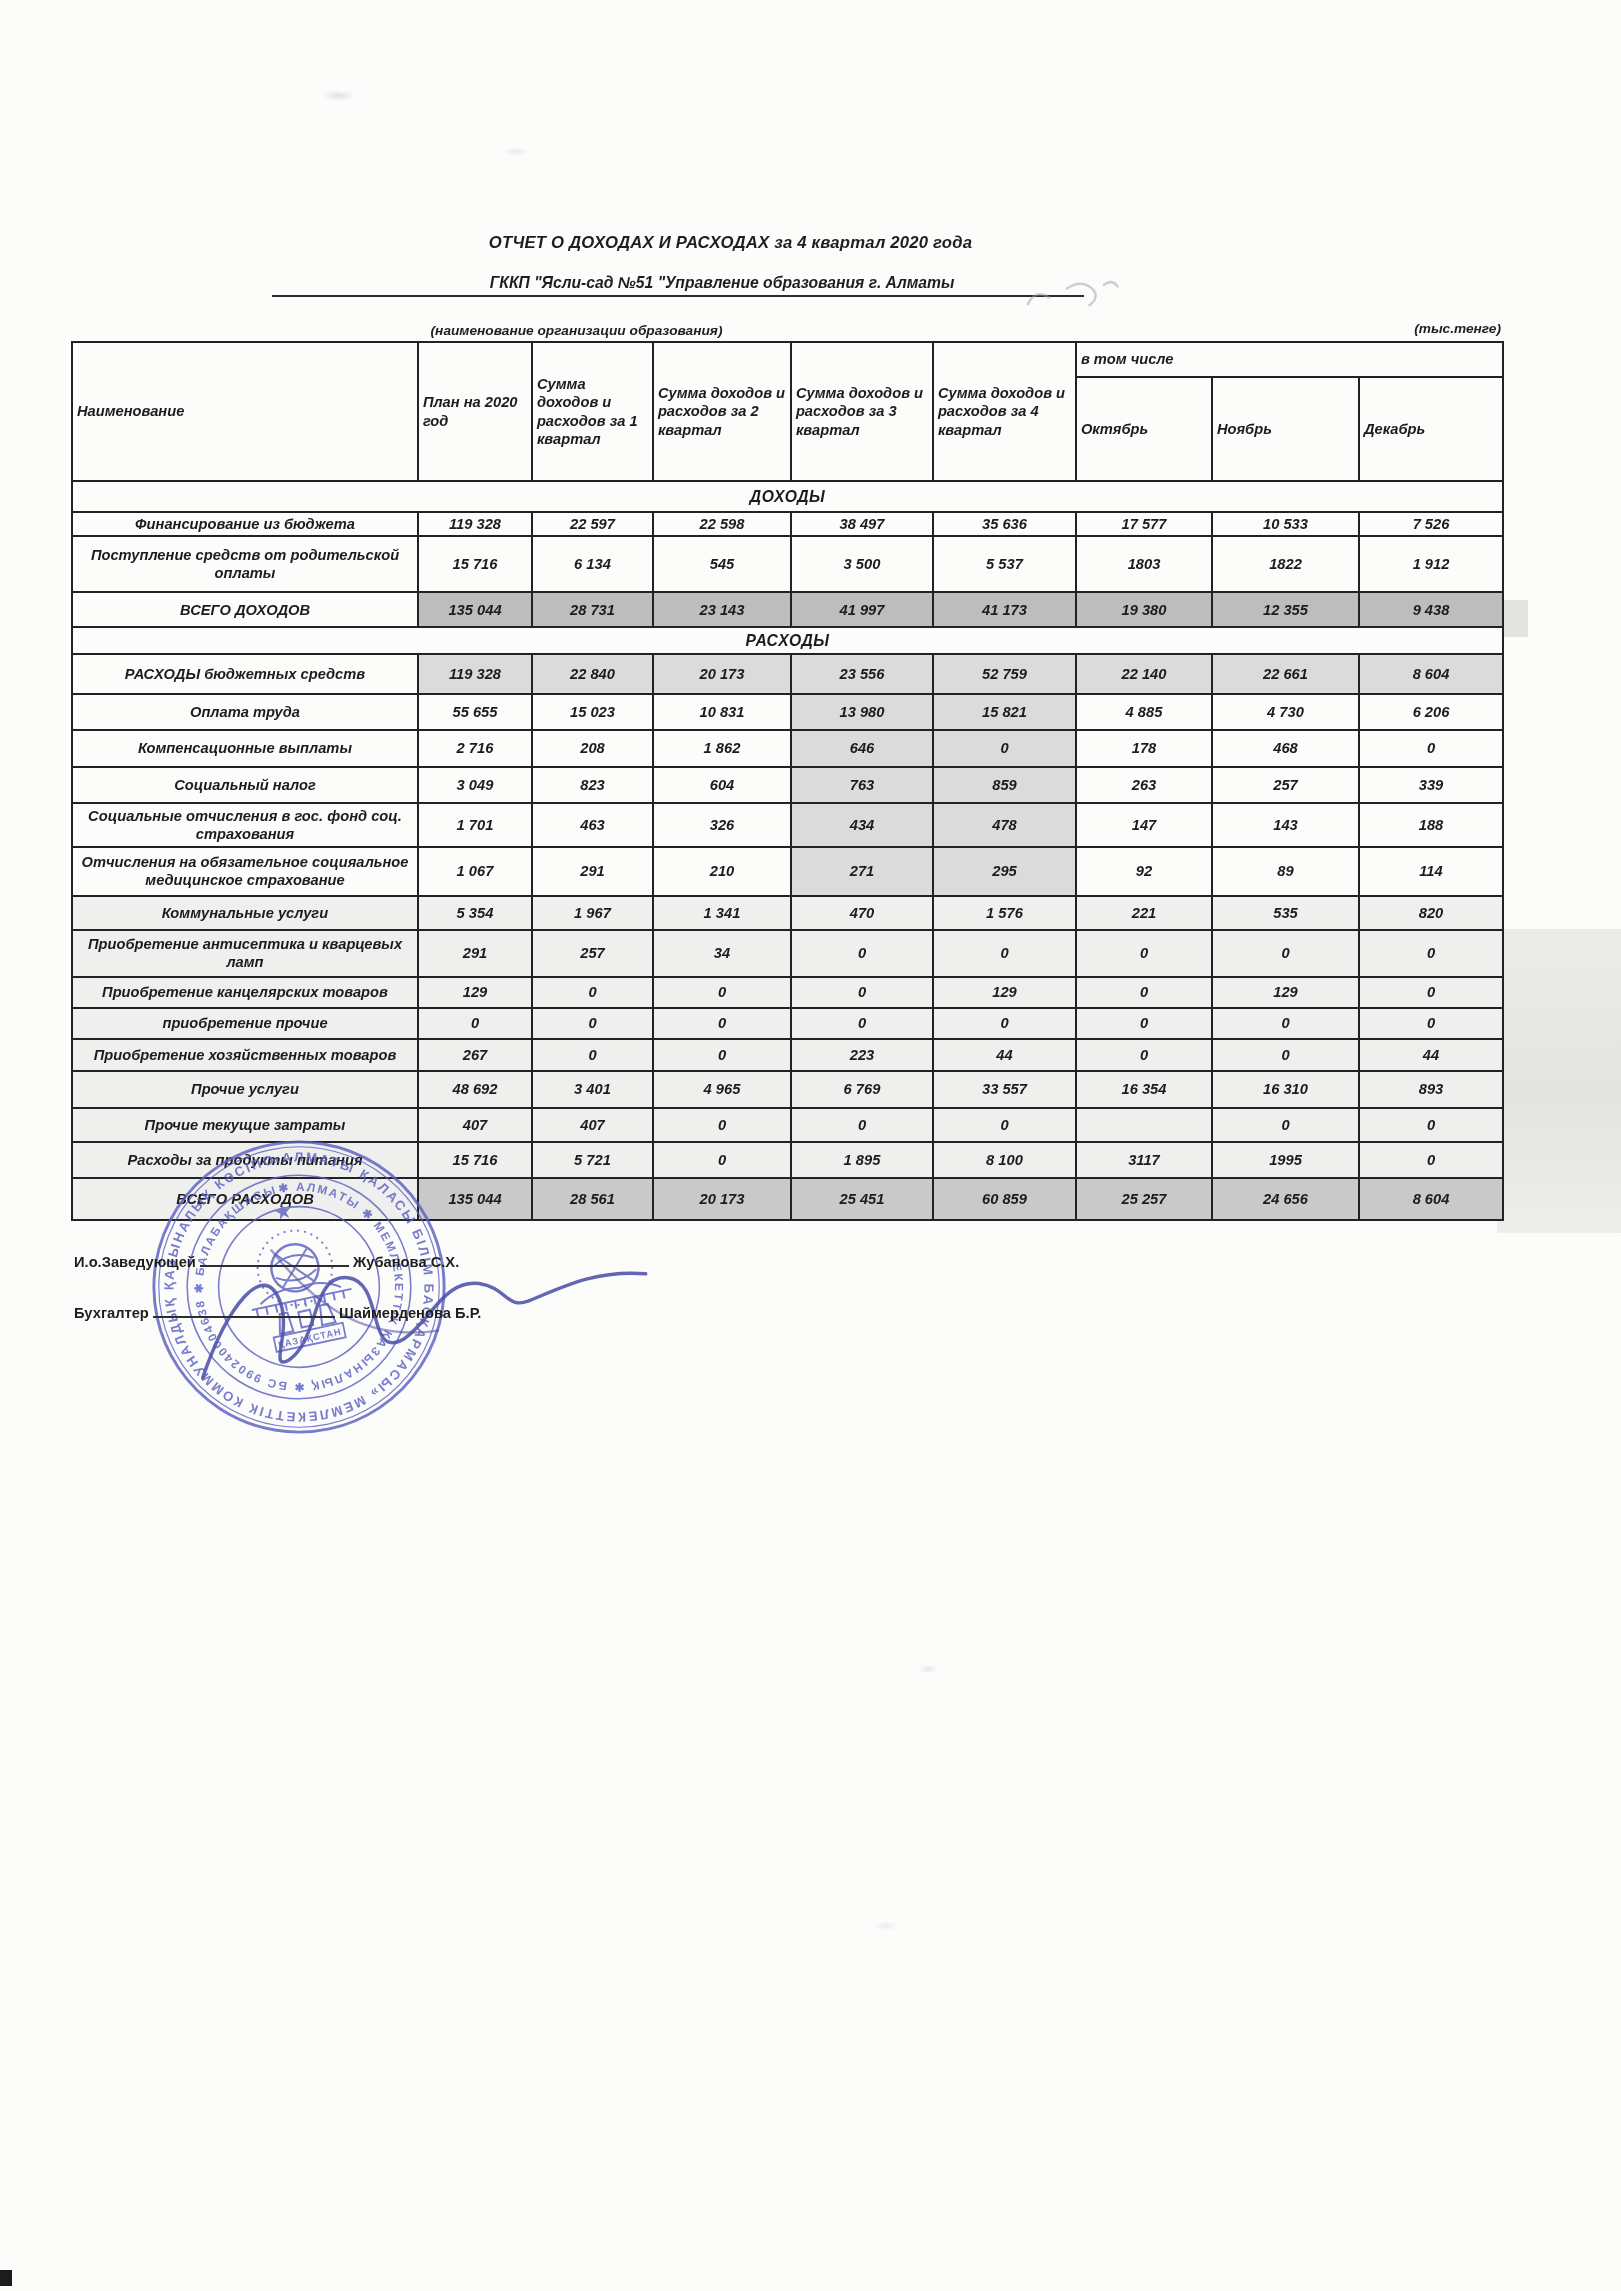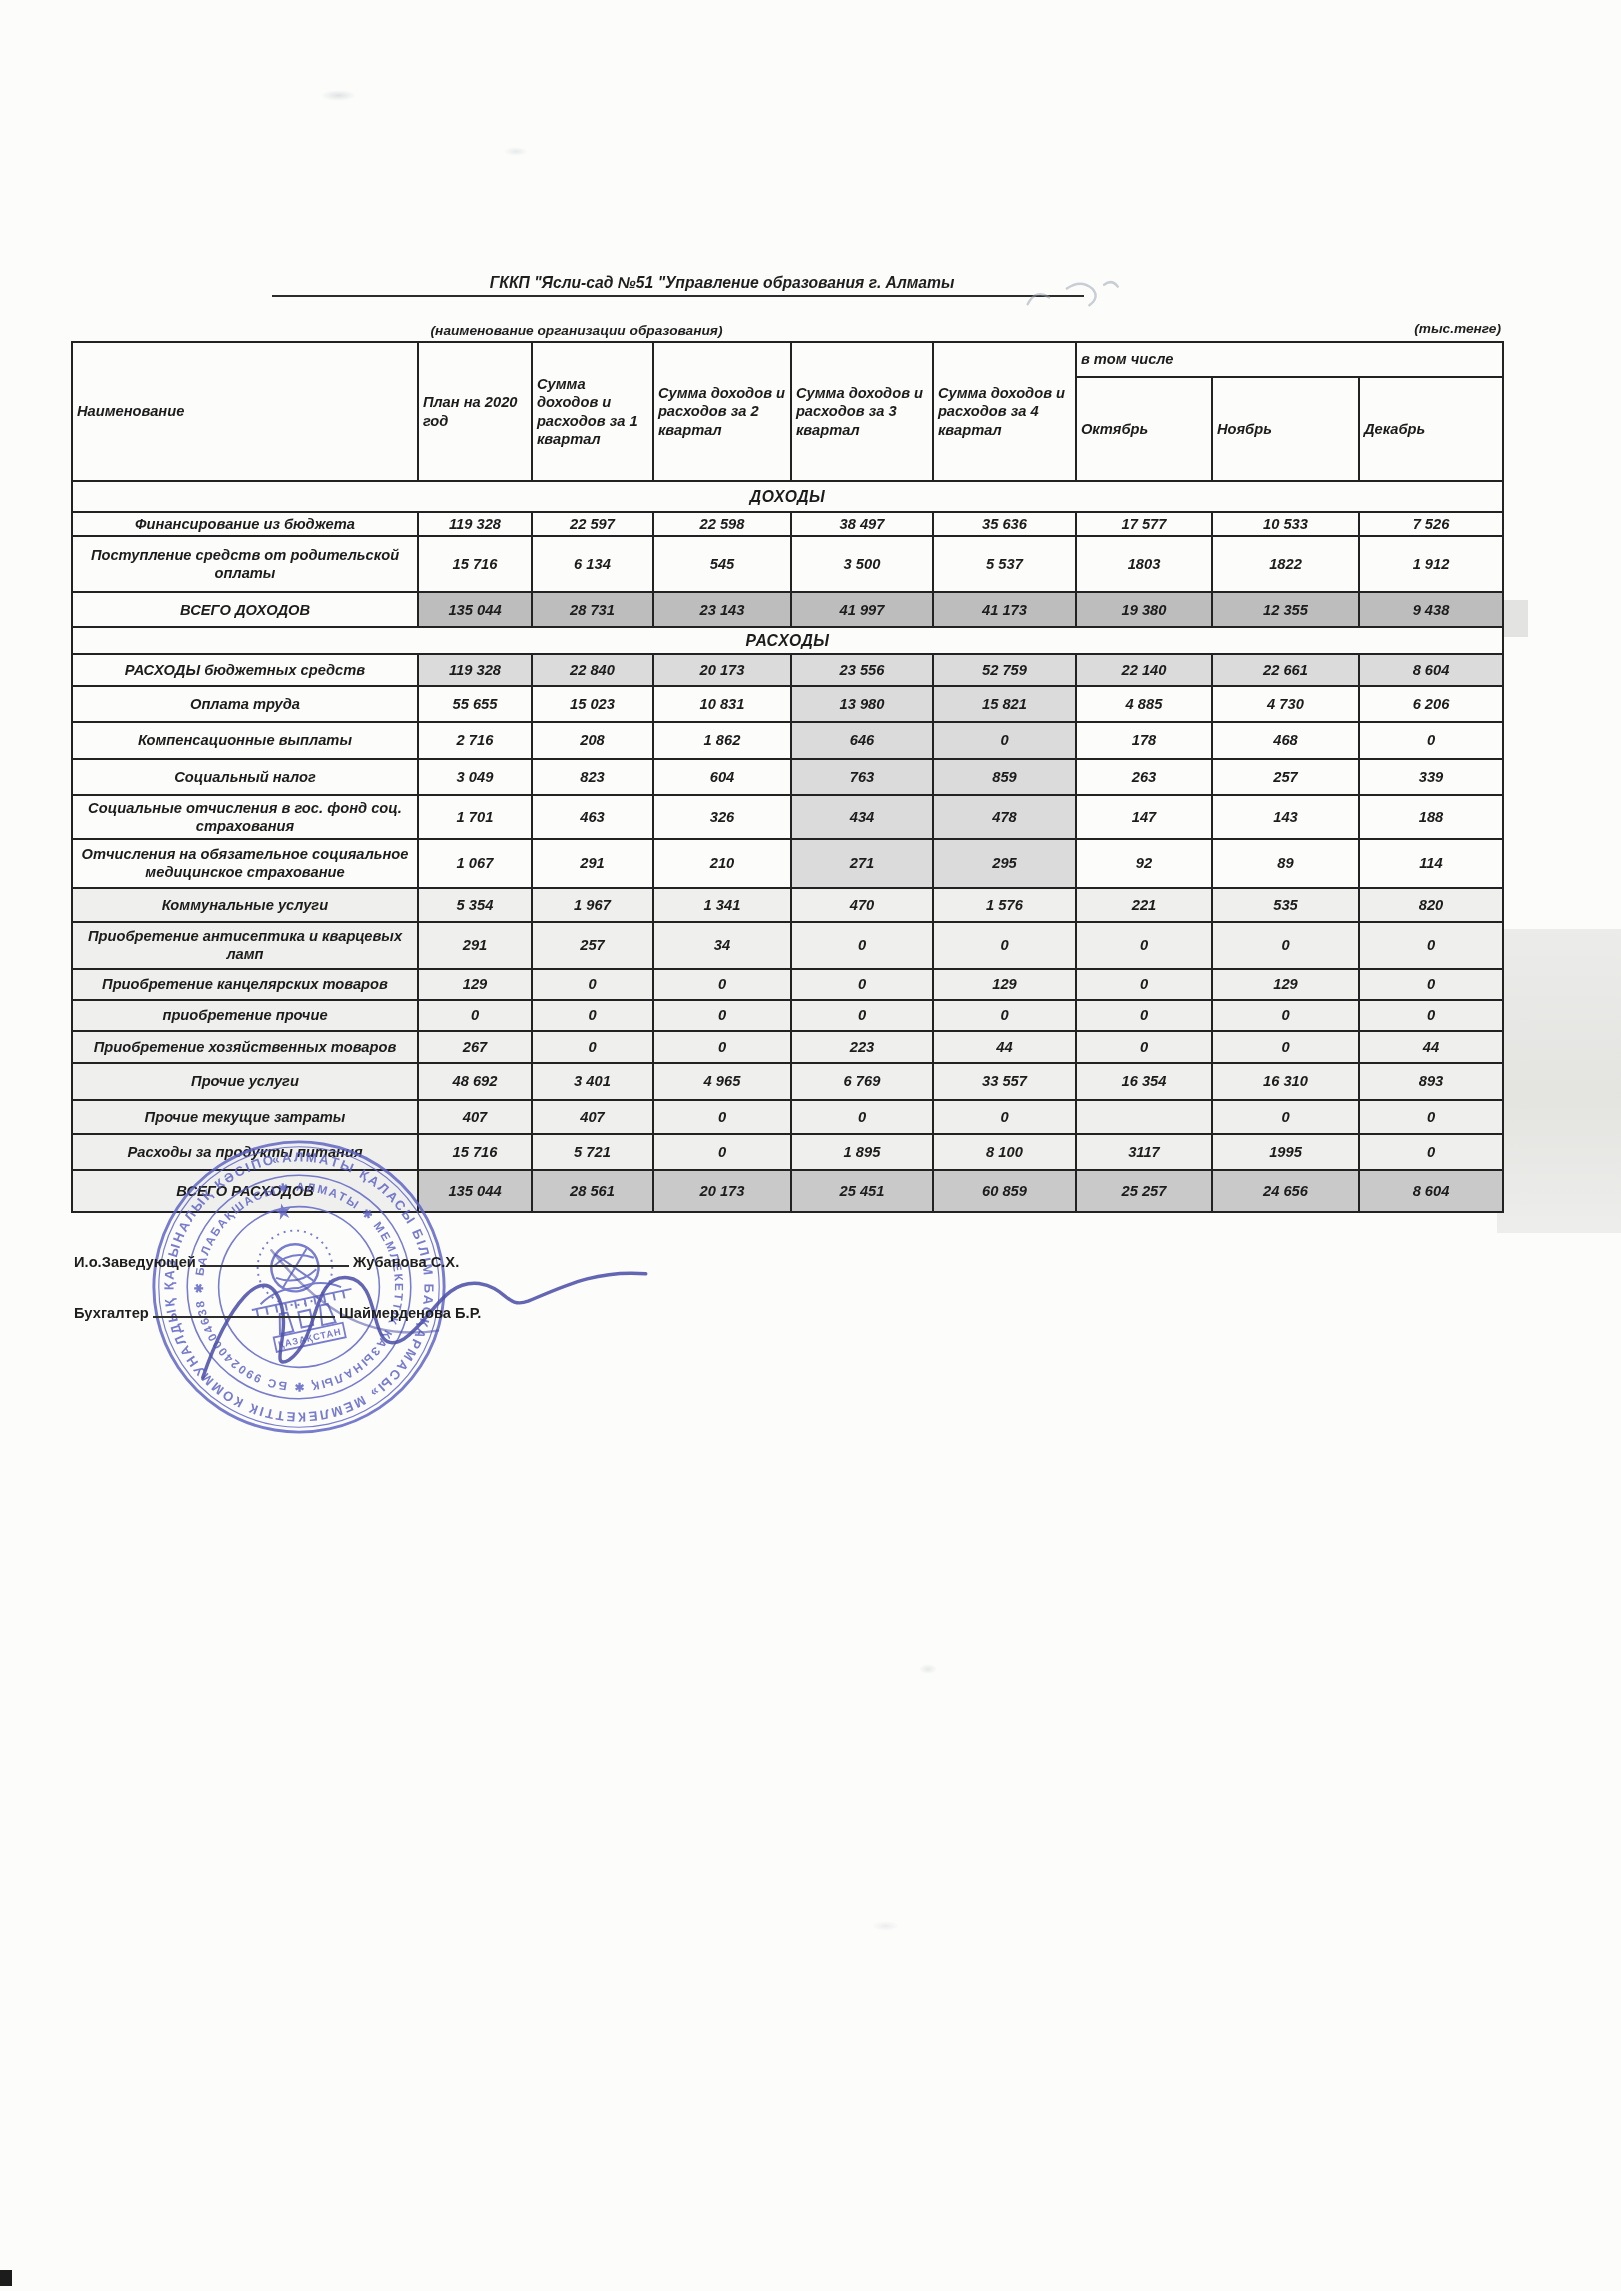--- a/index.html
+++ b/index.html
@@ -54,20 +54,21 @@
     background:radial-gradient(closest-side,#ccd1d7,transparent);opacity:.35;}
   .sm5{left:919px;top:1664px;width:17.6px;height:9.8px;
     background:radial-gradient(closest-side,#c5cad2,transparent);opacity:.4;}
   svg{display:block;}
 </style>
 </head>
 <body>
 
 <div class="page">
 
+  <div class="abs title">ОТЧЕТ О ДОХОДАХ И РАСХОДАХ  за 4 квартал 2020 года</div>
   <div class="abs org">ГККП "Ясли-сад №51 "Управление образования г. Алматы</div>
   <div class="abs org-cap">(наименование организации образования)</div>
   <div class="abs units">(тыс.тенге)</div>
 
   <div class="abs sm sm1"></div>
   <div class="abs sm sm2"></div>
   <div class="abs sm sm4"></div>
   <div class="abs sm sm5"></div>
   <div class="abs right-strip"></div>
   <div class="abs nub"></div>
@@ -138,21 +139,21 @@
           <td class="val totA">23 143</td>
           <td class="val totA">41 997</td>
           <td class="val totA">41 173</td>
           <td class="val totA">19 380</td>
           <td class="val totA">12 355</td>
           <td class="val totA">9 438</td>
         </tr>
         <tr style="height: 26.5px;">
           <td colspan="9" class="sec">РАСХОДЫ</td>
         </tr>
-        <tr style="height: 32px; margin-left: 44px;">
+        <tr style="height: 40px; margin-left: 44px;">
           <td class="lbl">РАСХОДЫ бюджетных средств</td>
           <td class="val shade">119 328</td>
           <td class="val shade">22 840</td>
           <td class="val shade">20 173</td>
           <td class="val shade">23 556</td>
           <td class="val shade">52 759</td>
           <td class="val shade vtop">22 140</td>
           <td class="val shade vtop">22 661</td>
           <td class="val shade vtop">8 604</td>
         </tr>

